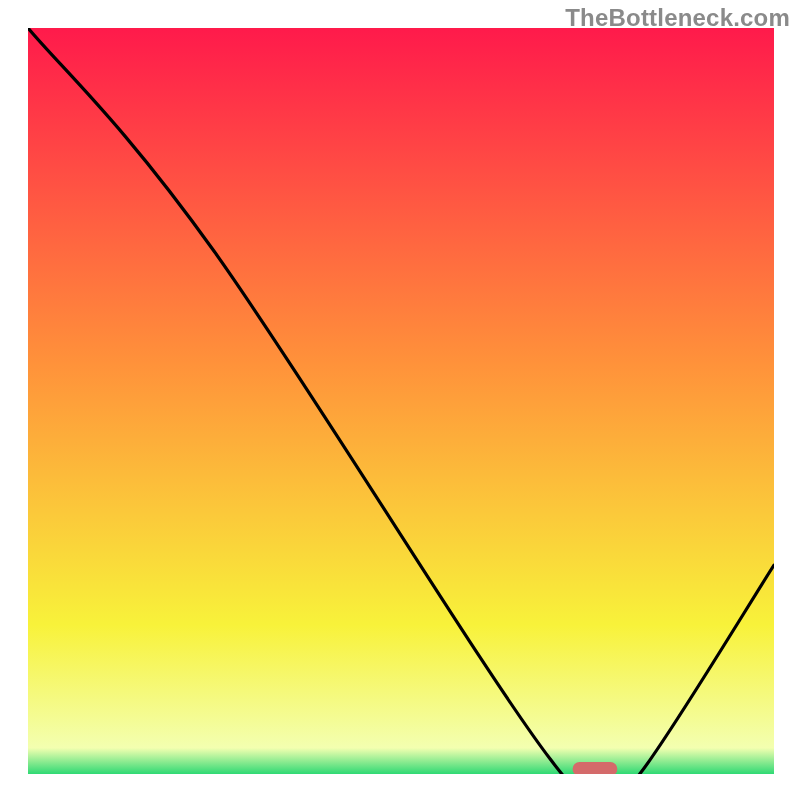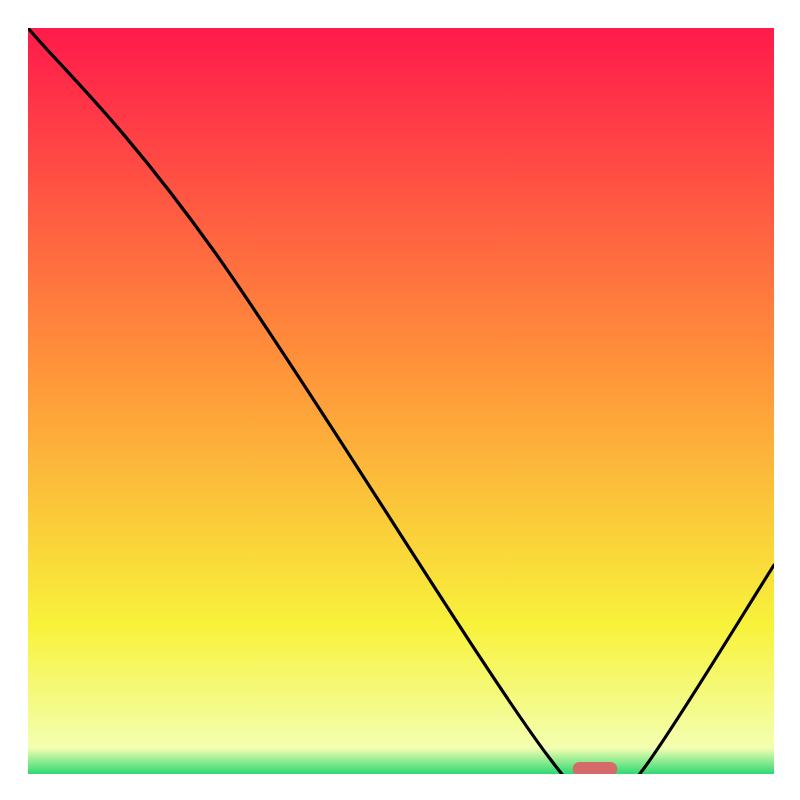--- a/index.html
+++ b/index.html
@@ -54,13 +54,14 @@
             <stop offset="96.5%" stop-color="#f3ffb0"></stop>
             <stop offset="100%" stop-color="#2fd974"></stop>
           </linearGradient>
         </defs>
         <rect x="0" y="0" width="746" height="746" fill="url(#bg-grad)"></rect>
         <path d="M 0 0 C 33.57 40.28400000000001, 92.50400000000002 92.20560000000006, 186.5 223.80000000000007 C 280.496 355.3944000000001, 451.0315999999999 637.0840000000001, 522.1999999999999 731.08 C 593.3684 825.076, 565.7664 743.3144, 581.88 746 C 597.9936 748.6856, 582.1783999999999 783.5984, 611.7199999999999 746 C 641.2615999999999 708.4016, 721.8296 574.7184, 746 537.12" fill="none" stroke="#000000" stroke-width="3.2" stroke-linecap="round" stroke-linejoin="round"></path>
         <rect x="544.58" y="734" width="44.75999999999999" height="14" rx="7" ry="7" fill="#d46a6a"></rect>
       </svg>
   </div>
 
+  <div class="attribution">TheBottleneck.com</div>
 </div>
 
 </body></html>

